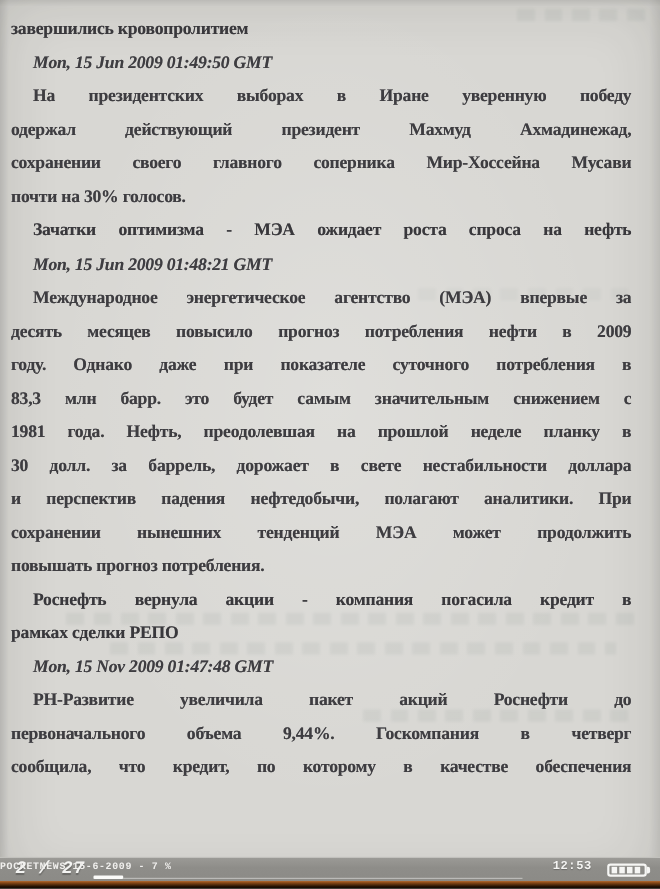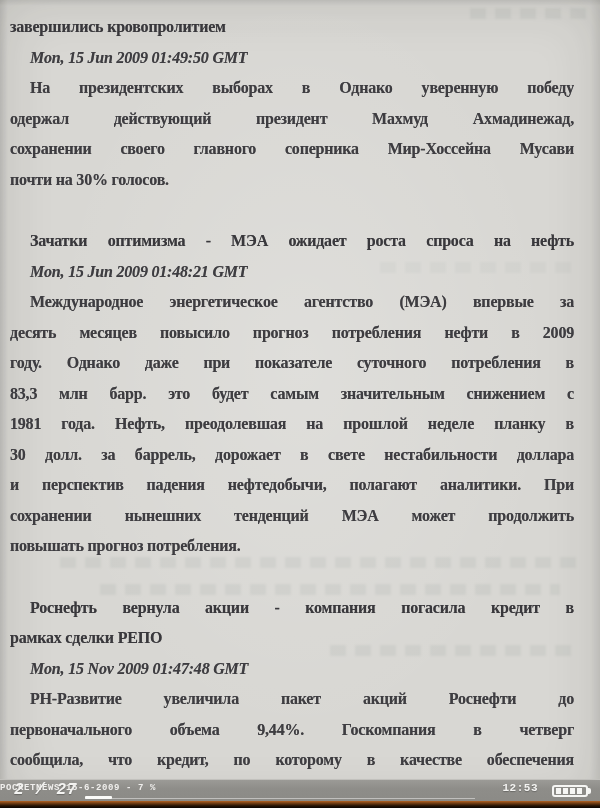--- a/index.html
+++ b/index.html
@@ -24,21 +24,21 @@
   }
 
   
   .content {
     position: absolute;
     left: 0; top: 0; right: 0; bottom: 29px;
     padding: 12px 26px 0 10px;
     color: #3e3d41;
   }
   .section { margin: 0; }
-  .section + .section { margin-top: 31px; }
+  .section + .section { }
   .line {
     font-size: 16px;
     line-height: 30.5px;
     font-weight: 700;
     letter-spacing: -0.2px;
     white-space: nowrap;
     overflow: hidden;
     text-shadow: 0 0 0.4px rgba(62,61,65,0.6);
   }
   .line.justify { text-align: justify; text-align-last: justify; }
@@ -132,21 +132,21 @@
 
 <div class="screen"></div>
 
 <div class="ghost ghost-1"></div>
 <div class="ghost ghost-5"></div>
 
 <div class="content">
     <div class="section">
       <div class="line header-line">завершились кровопролитием</div>
       <div class="line timestamp-line indent">Mon, 15 Jun 2009 01:49:50 GMT</div>
-      <div class="line body-line justify indent">На президентских выборах в Однако уверенную победу</div>
+      <div class="line body-line justify indent">На президентских выборах в Иране уверенную победу</div>
       <div class="line body-line justify">одержал действующий президент Махмуд Ахмадинежад,</div>
       <div class="line body-line justify">сохранении своего главного соперника Мир-Хоссейна Мусави</div>
       <div class="line body-line">почти на 30% голосов.</div>
     </div>
     <div class="section">
       <div class="line header-line justify indent">Зачатки оптимизма - МЭА ожидает роста спроса на нефть</div>
       <div class="line timestamp-line indent">Mon, 15 Jun 2009 01:48:21 GMT</div>
       <div class="line body-line justify indent">Международное энергетическое агентство (МЭА) впервые за</div>
       <div class="line body-line justify">десять месяцев повысило прогноз потребления нефти в 2009</div>
       <div class="line body-line justify">году. Однако даже при показателе суточного потребления в</div>

